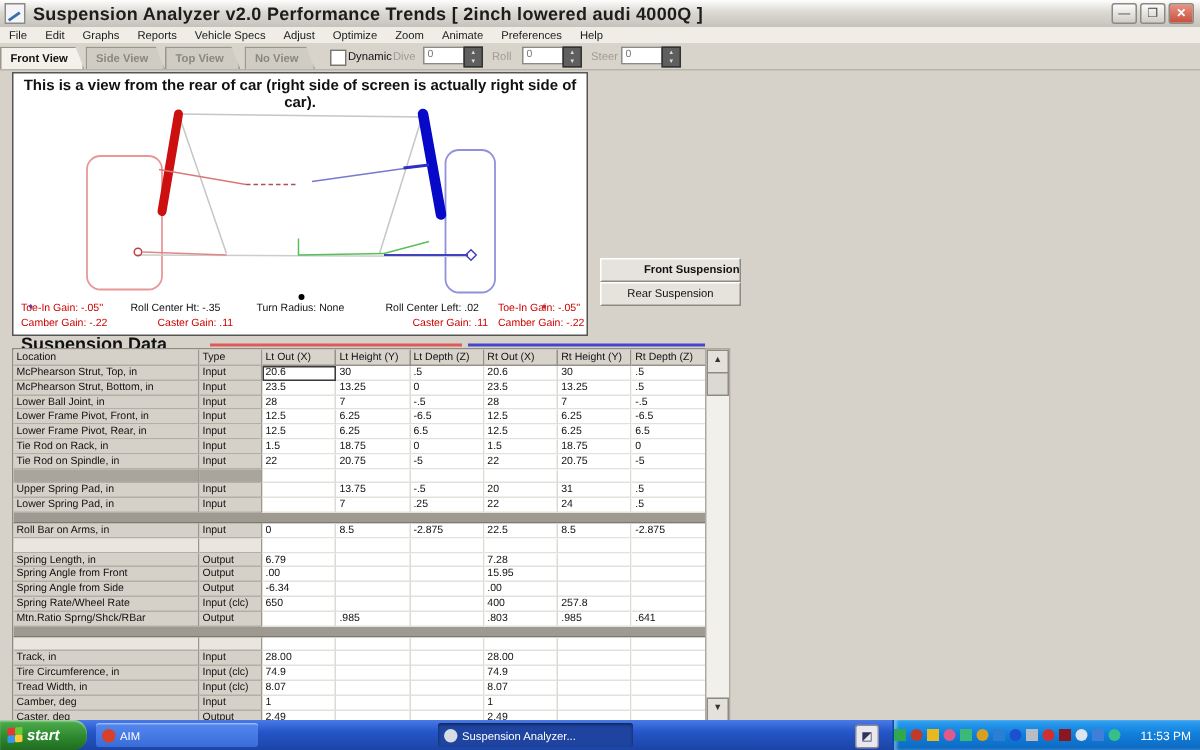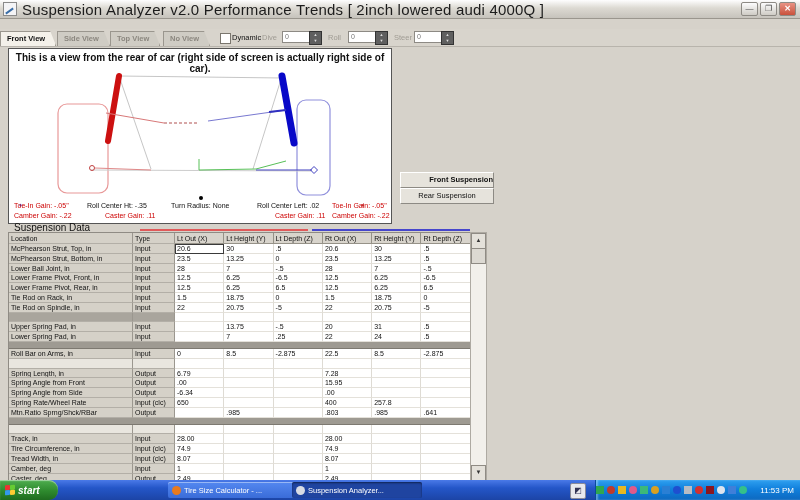--- a/index.html
+++ b/index.html
@@ -7,21 +7,21 @@
     background:#d6d2ca;font-family:"Liberation Sans",sans-serif;
     -webkit-font-smoothing:none;}
   
   .titlebar{position:absolute;left:0;top:0;width:800px;height:18px;
     background:linear-gradient(#fefefe,#dcd9d2 45%,#c6c3bc);
     border-bottom:1px solid #9a968e;display:flex;align-items:center;}
   .appicon{width:12px;height:12px;margin:0 5px 0 3px;background:#f4f4f6;
     border:1px solid #8a8a8a;position:relative;}
   .appicon::after{content:"";position:absolute;left:1px;top:7px;width:9px;height:2px;
     background:#3a6ea8;transform:rotate(-35deg);}
-  .title-text{font-size:15px;font-weight:normal;color:#1c1c1c;letter-spacing:.2px;}
+  .title-text{font-size:12px;font-weight:bold;color:#1c1c1c;letter-spacing:.2px;}
   .winbtns{margin-left:auto;display:flex;gap:2px;padding-right:4px;}
   .winbtn{width:15px;height:12px;border:1px solid #8d8a84;border-radius:2px;
     background:linear-gradient(#fcfcfc,#cfccc5);font-size:8px;line-height:11px;
     text-align:center;color:#444;}
   .winbtn.close{background:linear-gradient(#e89384,#c9513c);color:#fff;font-weight:bold;}
   
   .menubar{position:absolute;left:0;top:18px;width:800px;height:11px;
     background:#f0ede6;border-bottom:1px solid #c2bfb8;display:flex;align-items:center;}
   .menu-item{font-size:7.5px;color:#1a1a1a;padding:0 6px;line-height:11px;}
   
@@ -51,22 +51,22 @@
   .ro{position:absolute;font-size:7px;white-space:nowrap;}
   .ro.red{color:#cc0000;}
   .ro.blk{color:#111;}
   .marker{position:absolute;font-size:6px;}
   
   .sidebtn{position:absolute;left:400px;width:92px;height:14px;background:#e6e3dc;
     border:1px solid #8d8a84;border-top-color:#fff;border-left-color:#fff;
     font-size:7.5px;text-align:center;line-height:13px;color:#111;}
   .sidebtn.bold{font-weight:bold;}
   
-  .section-title{position:absolute;left:14px;top:222px;font-size:10px;
-    font-weight:normal;color:#111;}
+  .section-title{position:absolute;left:14px;top:222px;font-size:12px;
+    font-weight:bold;color:#111;}
   .groupline{position:absolute;top:229px;height:2px;}
   .groupline.red{background:#e05a5a;}
   .groupline.blue{background:#4646cc;}
   .tablewrap{position:absolute;left:8px;top:232px;width:462px;height:248px;
     border:1px solid #8f8b84;background:#fff;overflow:hidden;}
   .trow{display:grid;grid-template-columns:124px 42px 49.3px 49.3px 49.3px 49.3px 49.3px 49.5px;}
   .trow{height:9.8px;}
   .trow.head{height:11px;}
   .trow.separator{display:block;height:6px;background:#9e9a92;
     border-bottom:1px solid #7d7971;}
@@ -123,20 +123,33 @@
   <div class="titlebar">
     <div class="appicon"></div>
     <div class="title-text">Suspension Analyzer v2.0   Performance Trends   [ 2inch lowered audi 4000Q ]</div>
     <div class="winbtns">
       <div class="winbtn">—</div>
       <div class="winbtn">❐</div>
       <div class="winbtn close">✕</div>
     </div>
   </div>
 
+  <div class="menubar">
+      <div class="menu-item">File</div>
+      <div class="menu-item">Edit</div>
+      <div class="menu-item">Graphs</div>
+      <div class="menu-item">Reports</div>
+      <div class="menu-item">Vehicle Specs</div>
+      <div class="menu-item">Adjust</div>
+      <div class="menu-item">Optimize</div>
+      <div class="menu-item">Zoom</div>
+      <div class="menu-item">Animate</div>
+      <div class="menu-item">Preferences</div>
+      <div class="menu-item">Help</div>
+    </div>
 
   <div class="toolbar">
     <div class="chk" style="left:220px;"></div>
     <div class="chk-label" style="left:232px;">Dynamic</div>
   <div class="tab active" style="left: 0;">Front View</div>
       <div class="tab" style="left: 57px;">Side View</div>
       <div class="tab" style="left: 110px;">Top View</div>
       <div class="tab" style="left: 163px;">No View</div>
       <div class="spin-label" style="left: 262px;">Dive</div>
       <div class="spin-input" style="left: 282px;">0</div>
@@ -470,23 +483,23 @@
         <div class="trayicon" style="background: rgb(42, 127, 212);"></div>
         <div class="trayicon circle" style="background: rgb(30, 79, 208);"></div>
         <div class="trayicon" style="background: rgb(184, 188, 196);"></div>
         <div class="trayicon circle" style="background: rgb(210, 48, 48);"></div>
         <div class="trayicon" style="background: rgb(138, 22, 32);"></div>
         <div class="trayicon circle" style="background: rgb(221, 228, 238);"></div>
         <div class="trayicon" style="background: rgb(63, 127, 217);"></div>
         <div class="trayicon circle" style="background: rgb(53, 192, 138);"></div>
         <span class="clock">11:53 PM</span>
     </div>
-      <div class="taskbtn" style="left: 168px; width: 120px;">
-        <div class="taskicon" style="background: rgb(232, 122, 30);"></div>
-        <span>Tire Size Calculator - ...</span>
+  <div class="taskbtn" style="left: 64px; width: 100px;">
+        <div class="taskicon" style="background: rgb(216, 64, 42);"></div>
+        <span>AIM</span>
       </div>
       <div class="taskbtn active" style="left: 292px; width: 122px;">
         <div class="taskicon" style="background: rgb(216, 220, 228);"></div>
         <span>Suspension Analyzer...</span>
       </div>
     </div>
 
 </div>
 
 </body></html>

